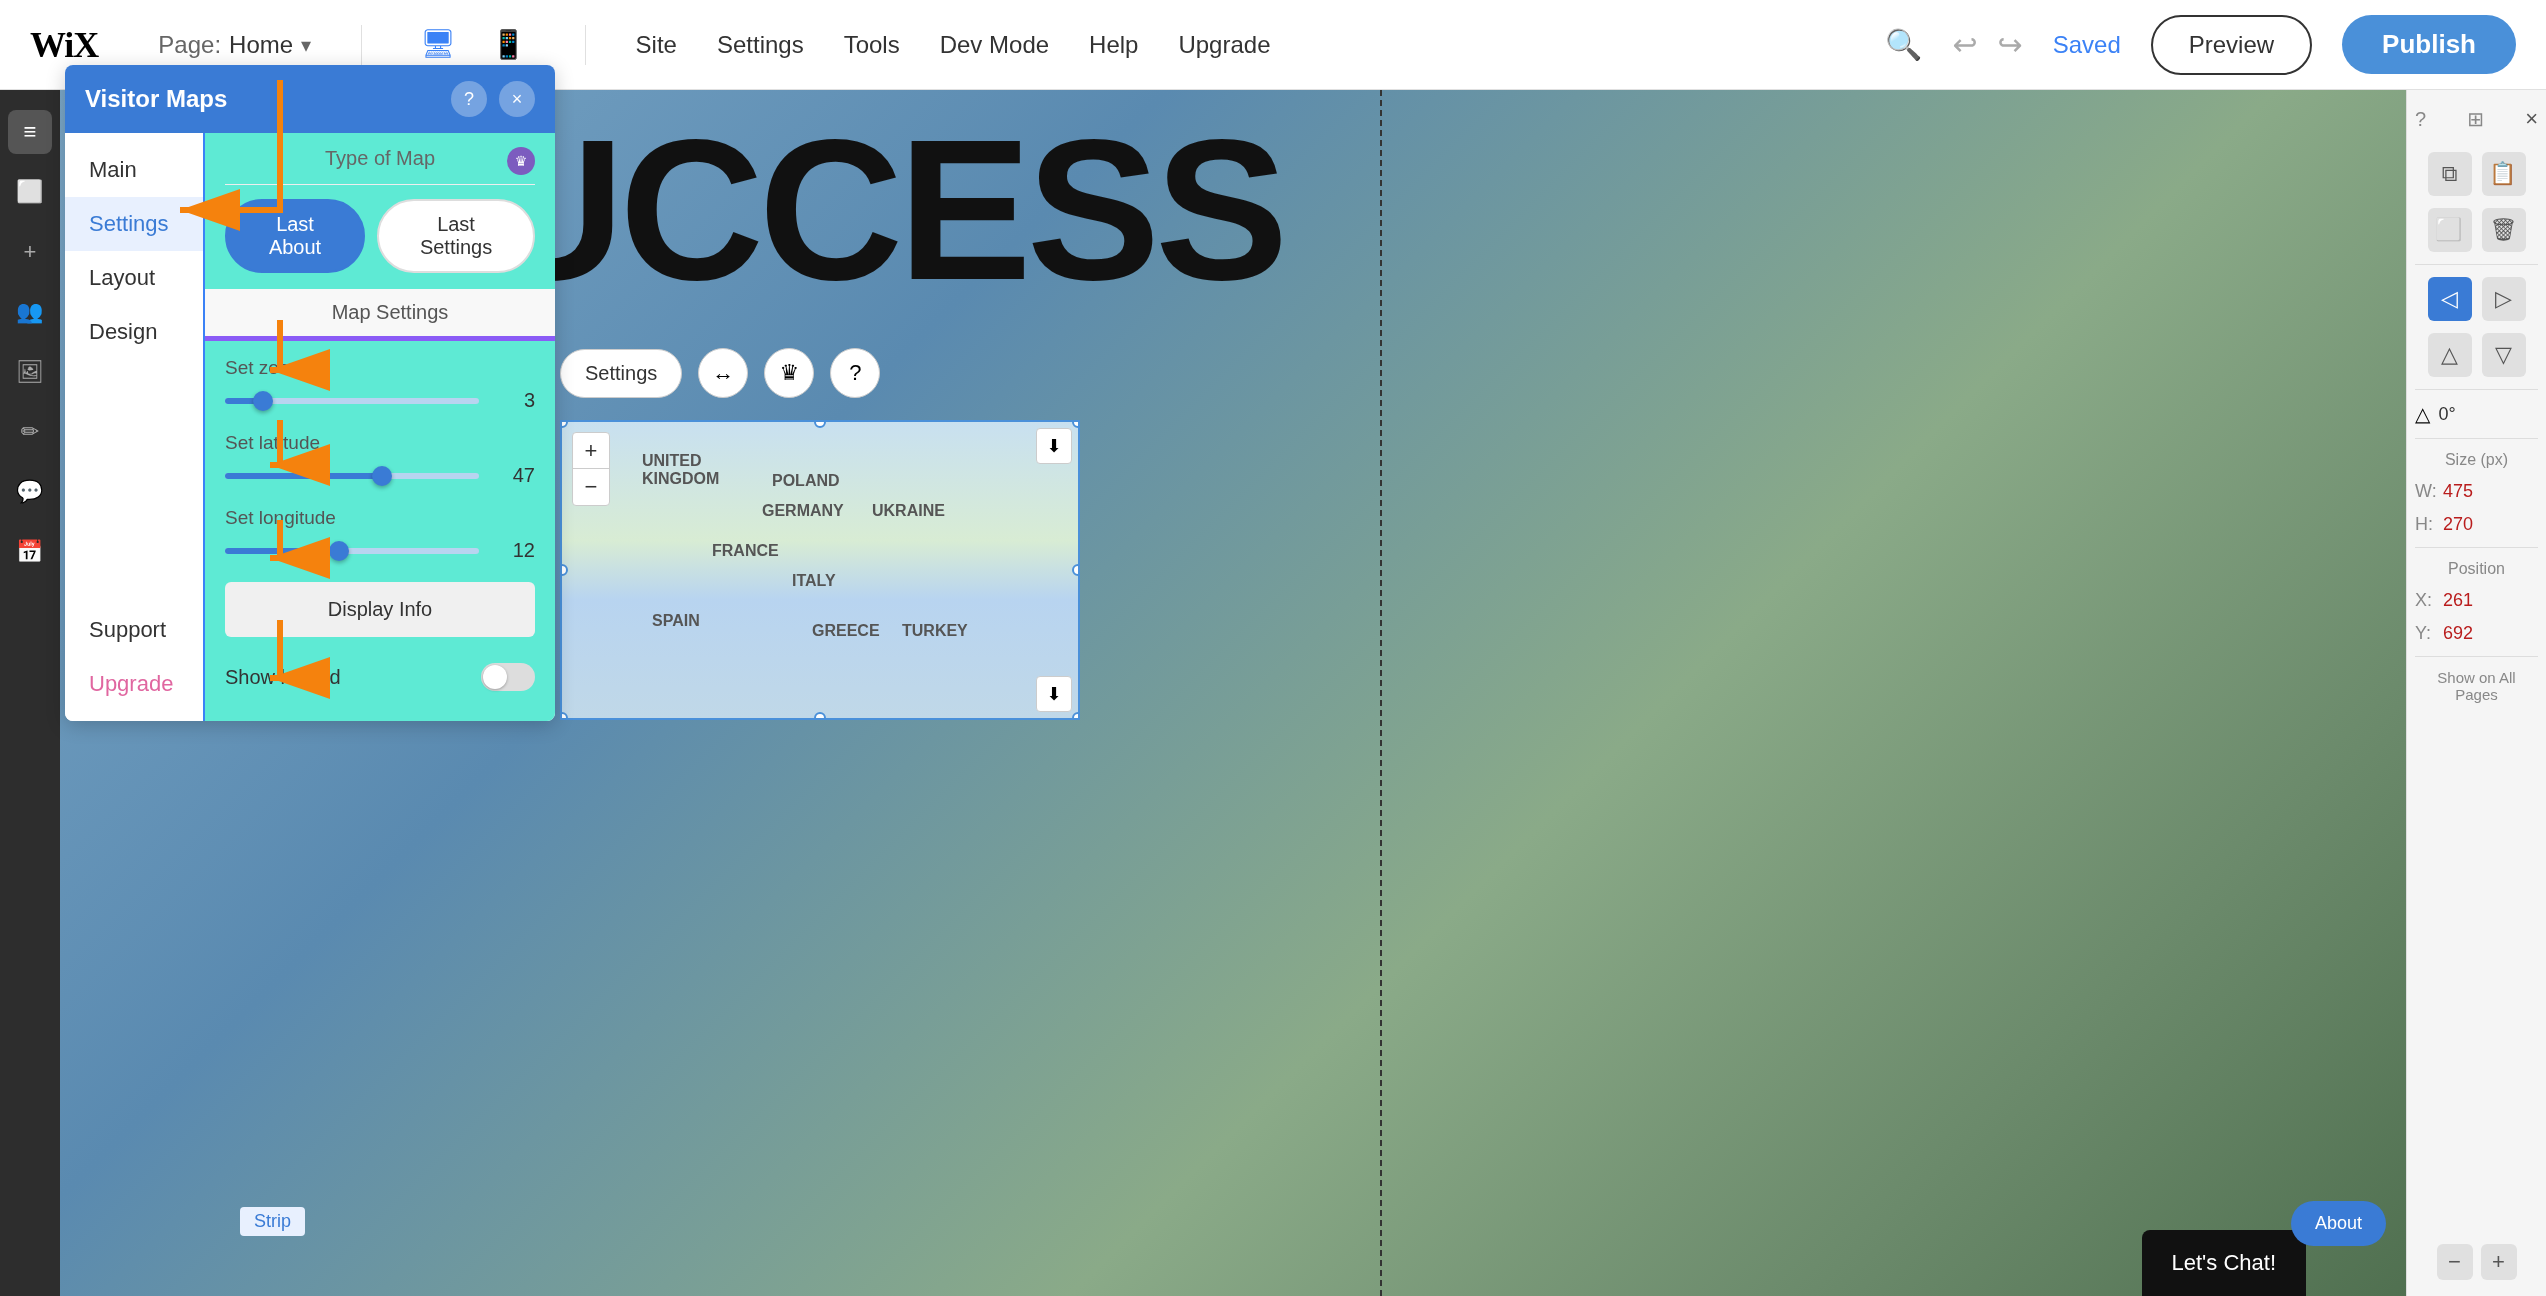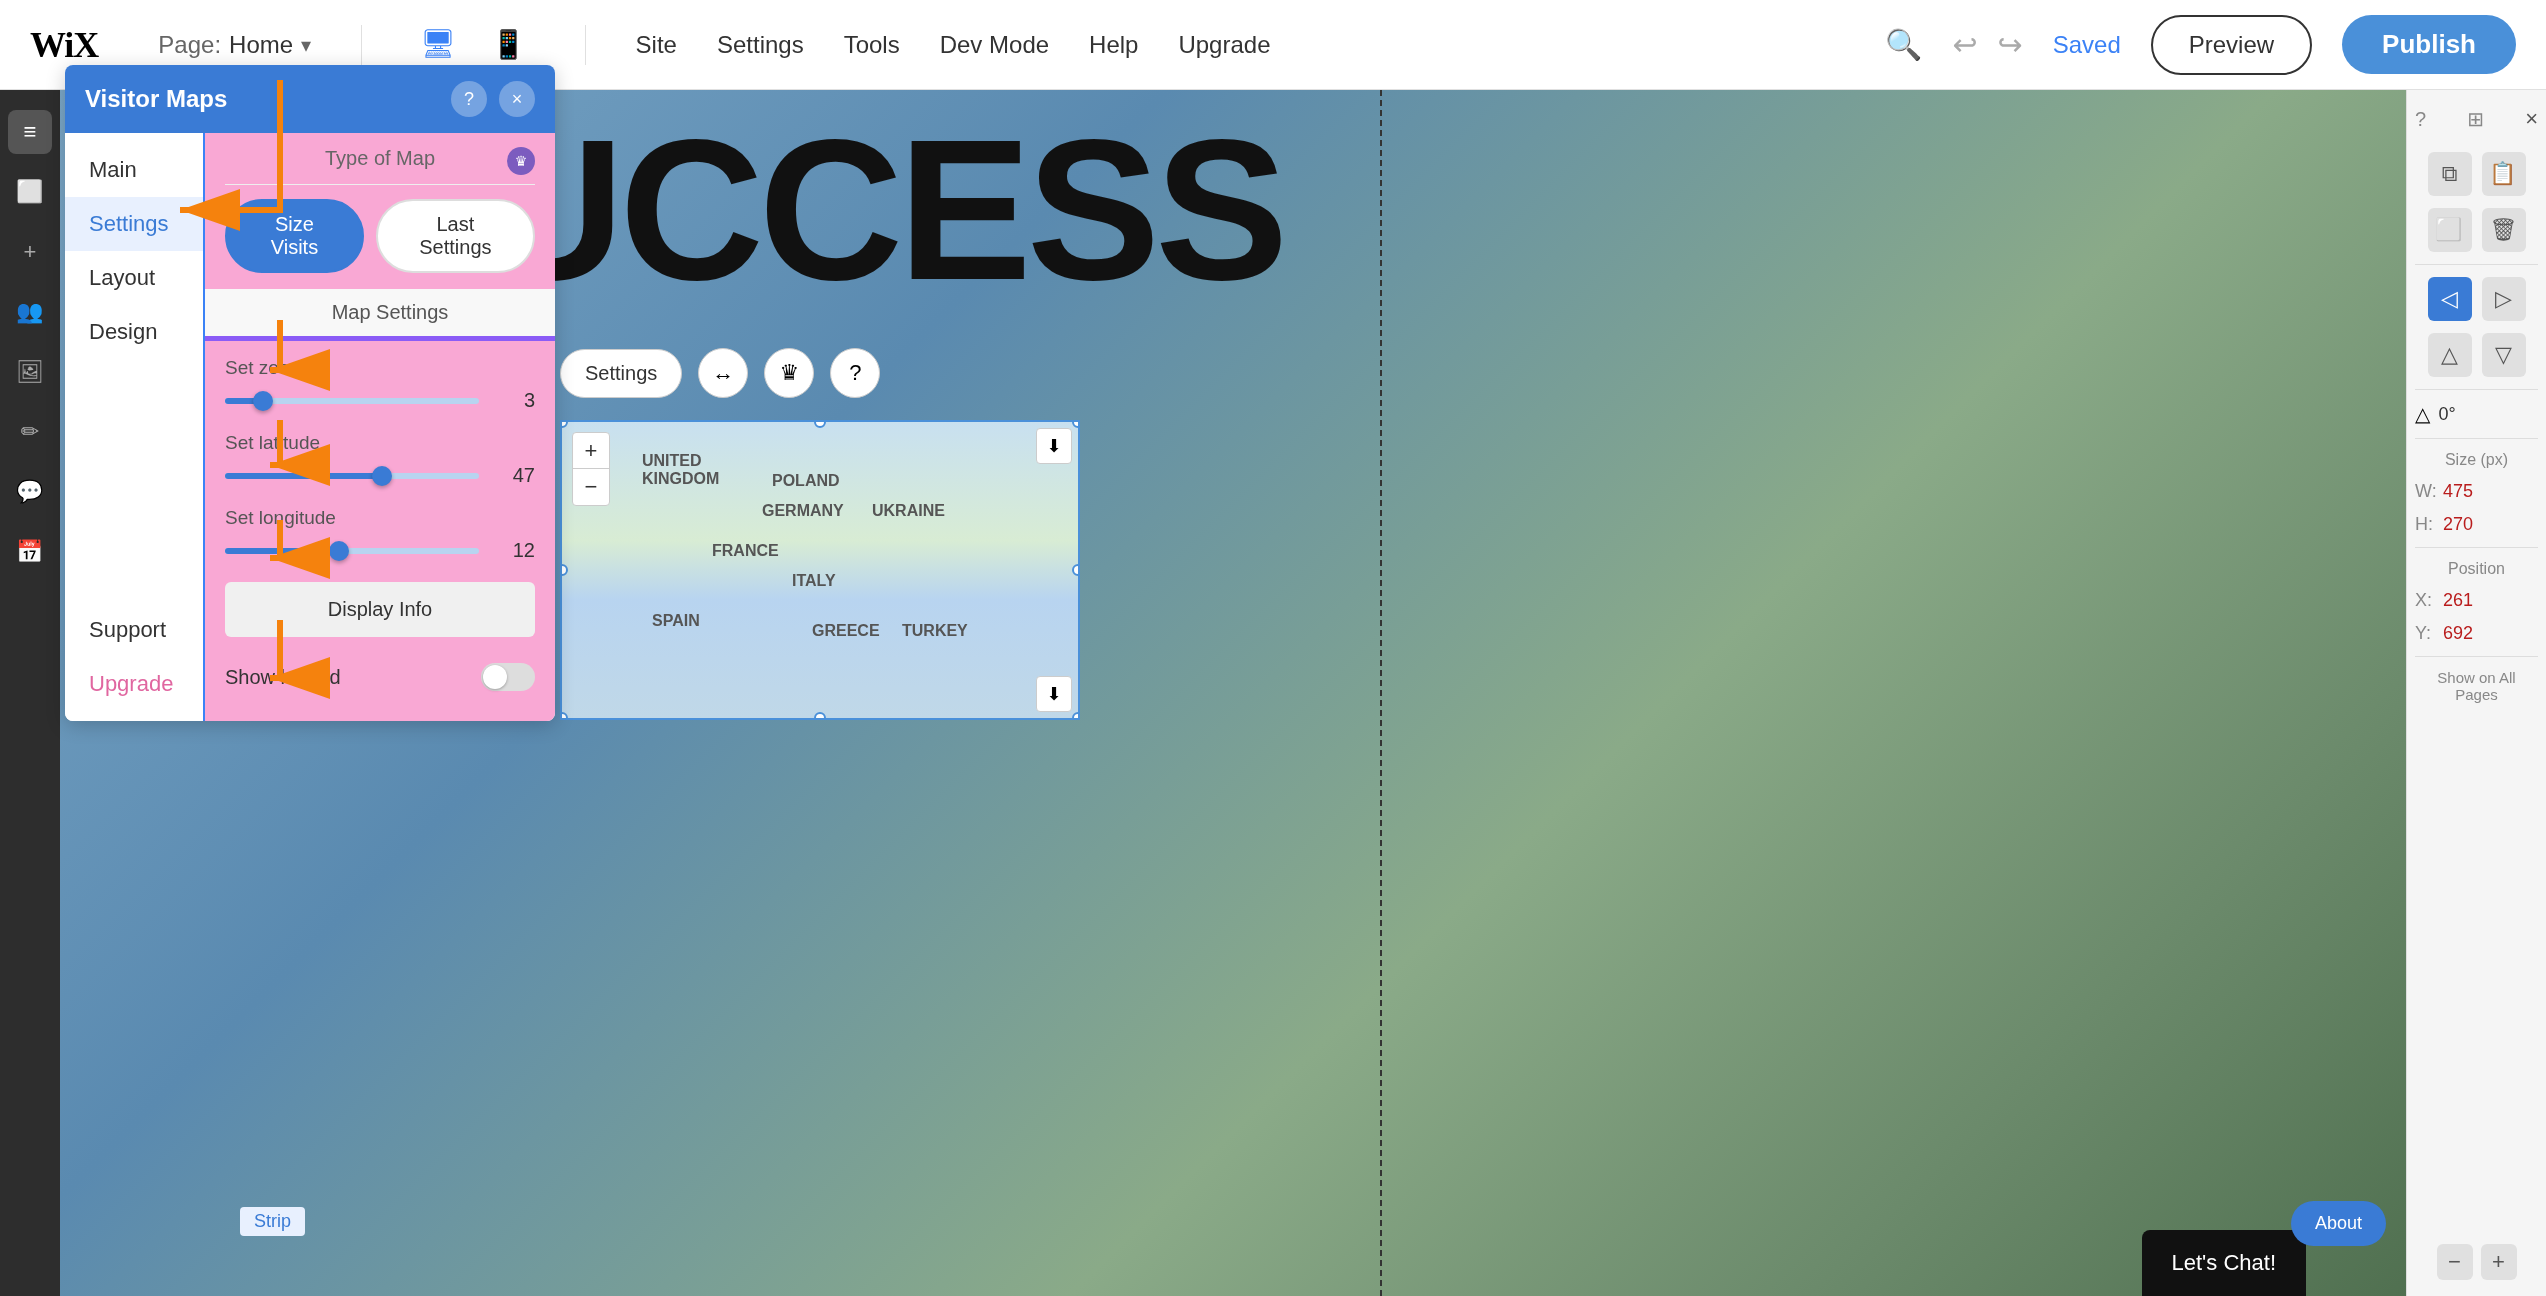--- a/index.html
+++ b/index.html
@@ -140,21 +140,21 @@
     }
     .panel-nav-item {
       padding: 14px 24px; font-size: 22px; color: #333; cursor: pointer;
     }
     .panel-nav-item.active {
       background: #e8f0fe; color: #3a7bd5; font-weight: 500;
     }
 
     
     .panel-content {
-      padding: 0 20px 20px; background: #f9a8d4;
+      padding: 0 20px 20px; background: #5eead4;
     }
 
     
     .section-title {
       font-size: 20px; color: #666; text-align: center;
       padding: 14px 0; border-bottom: 1px solid #eee; margin-bottom: 14px;
     }
     .map-type-buttons {
       display: flex; gap: 12px; justify-content: center; margin-bottom: 16px;
     }
@@ -400,21 +400,21 @@
 
     <div class="panel-content" style="flex:1; position:relative;">
 
       
       <div class="section-title">Type of Map</div>
 
       
       <div class="crown-badge">♛</div>
 
       <div class="map-type-buttons">
-        <button class="map-type-btn active">Size Visits</button>
+        <button class="map-type-btn active">Last About</button>
         <button class="map-type-btn inactive">Last Settings</button>
       </div>
 
       
       <div class="map-settings-title">Map Settings</div>
 
       
       <div class="slider-group">
         <div class="slider-label">Set zoom</div>
         <div class="slider-row">

